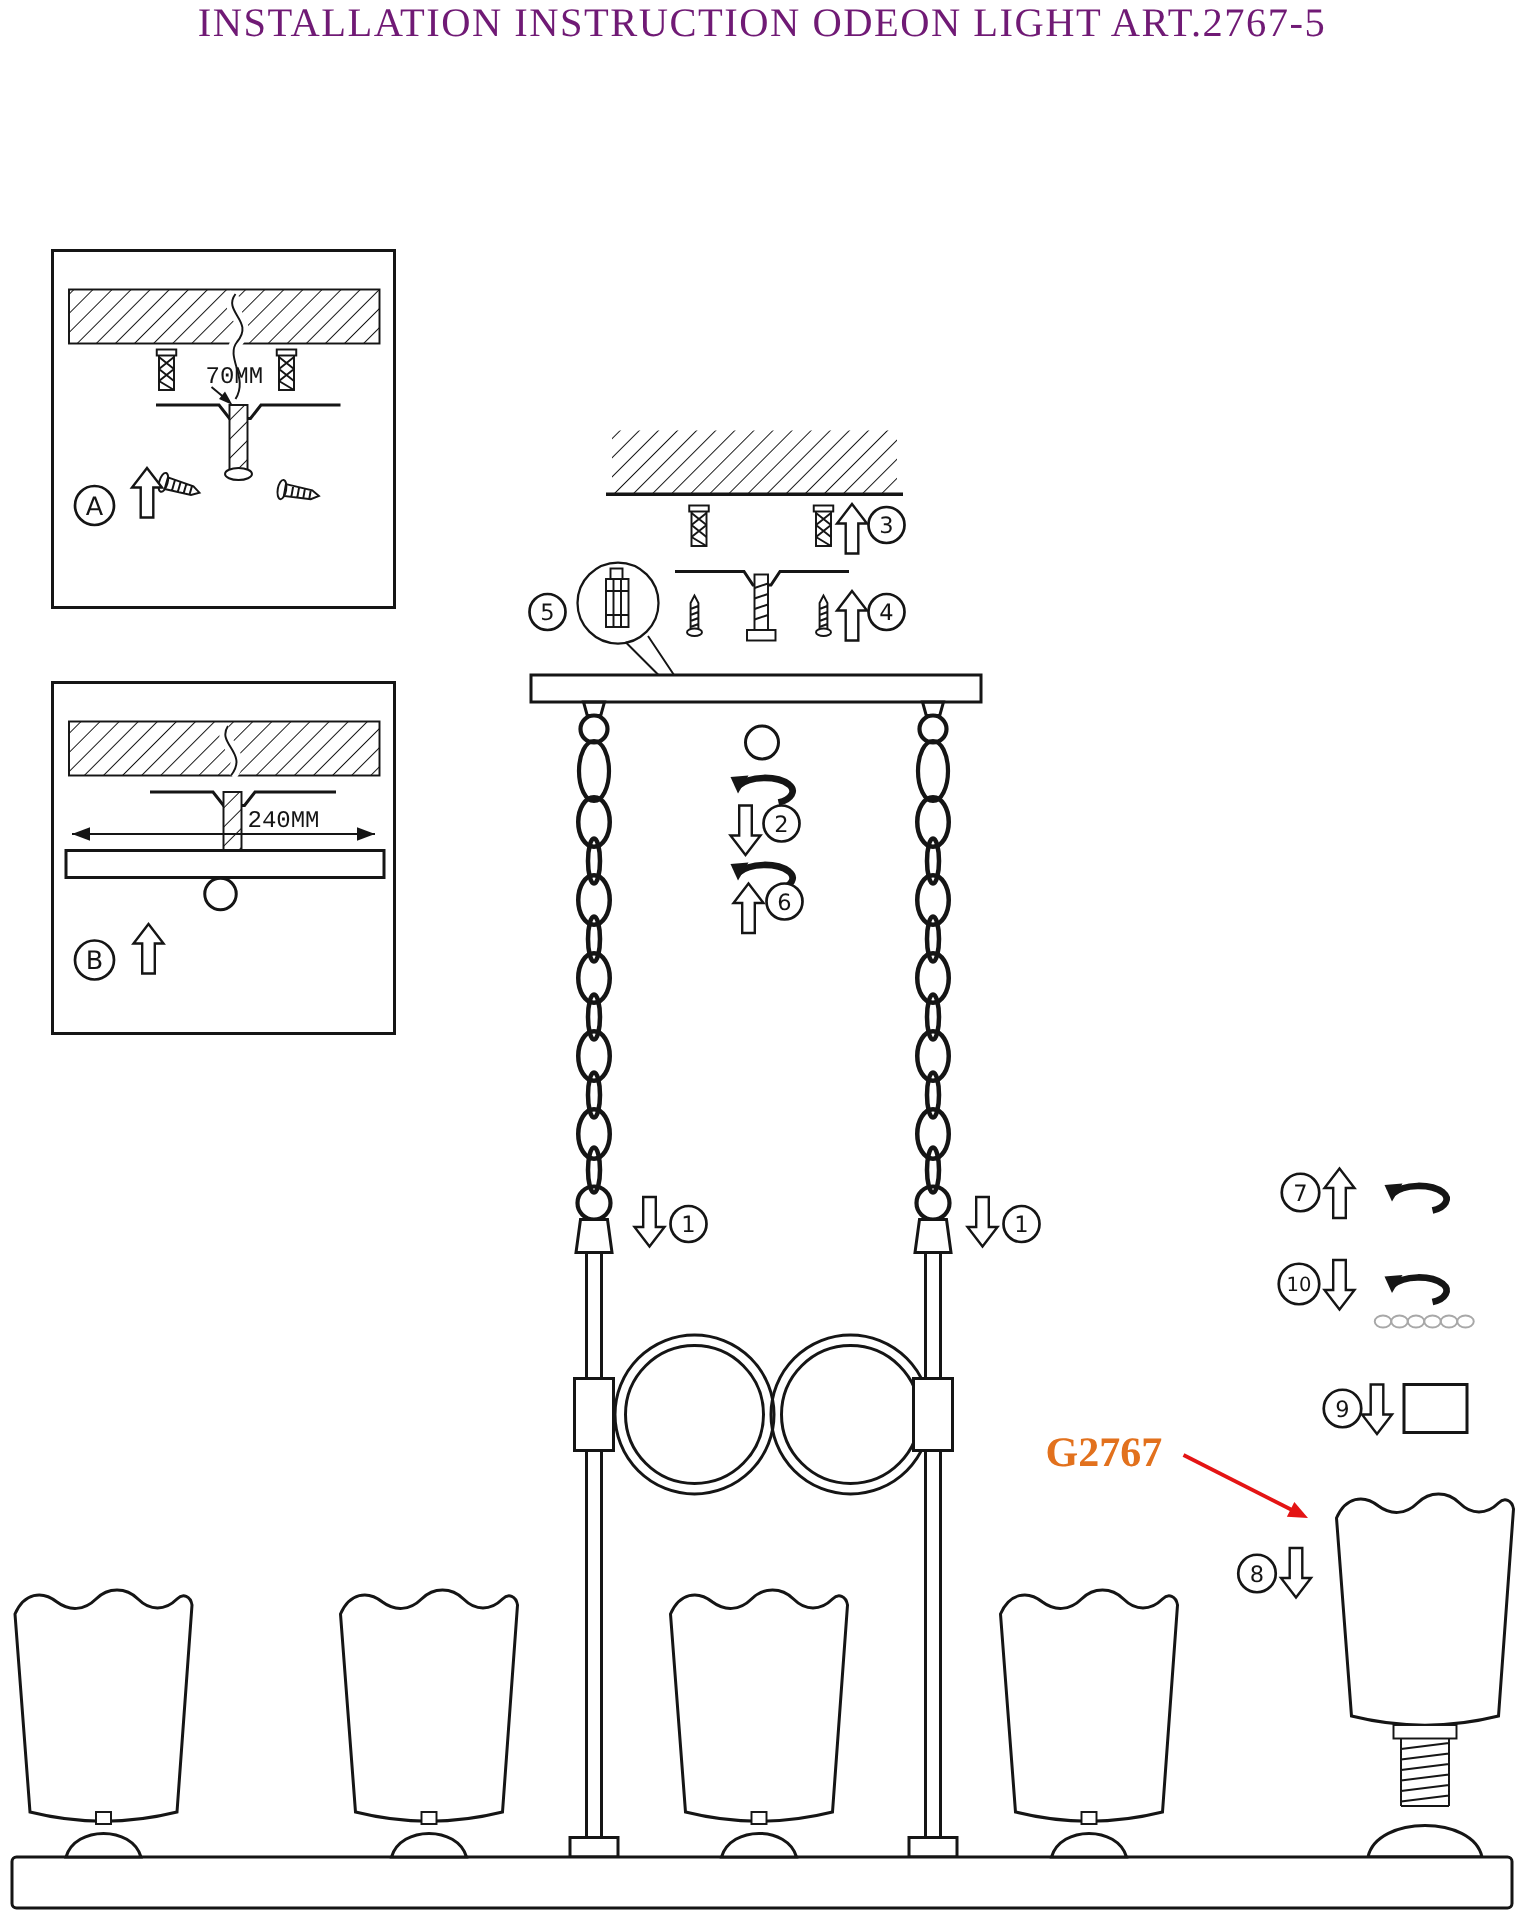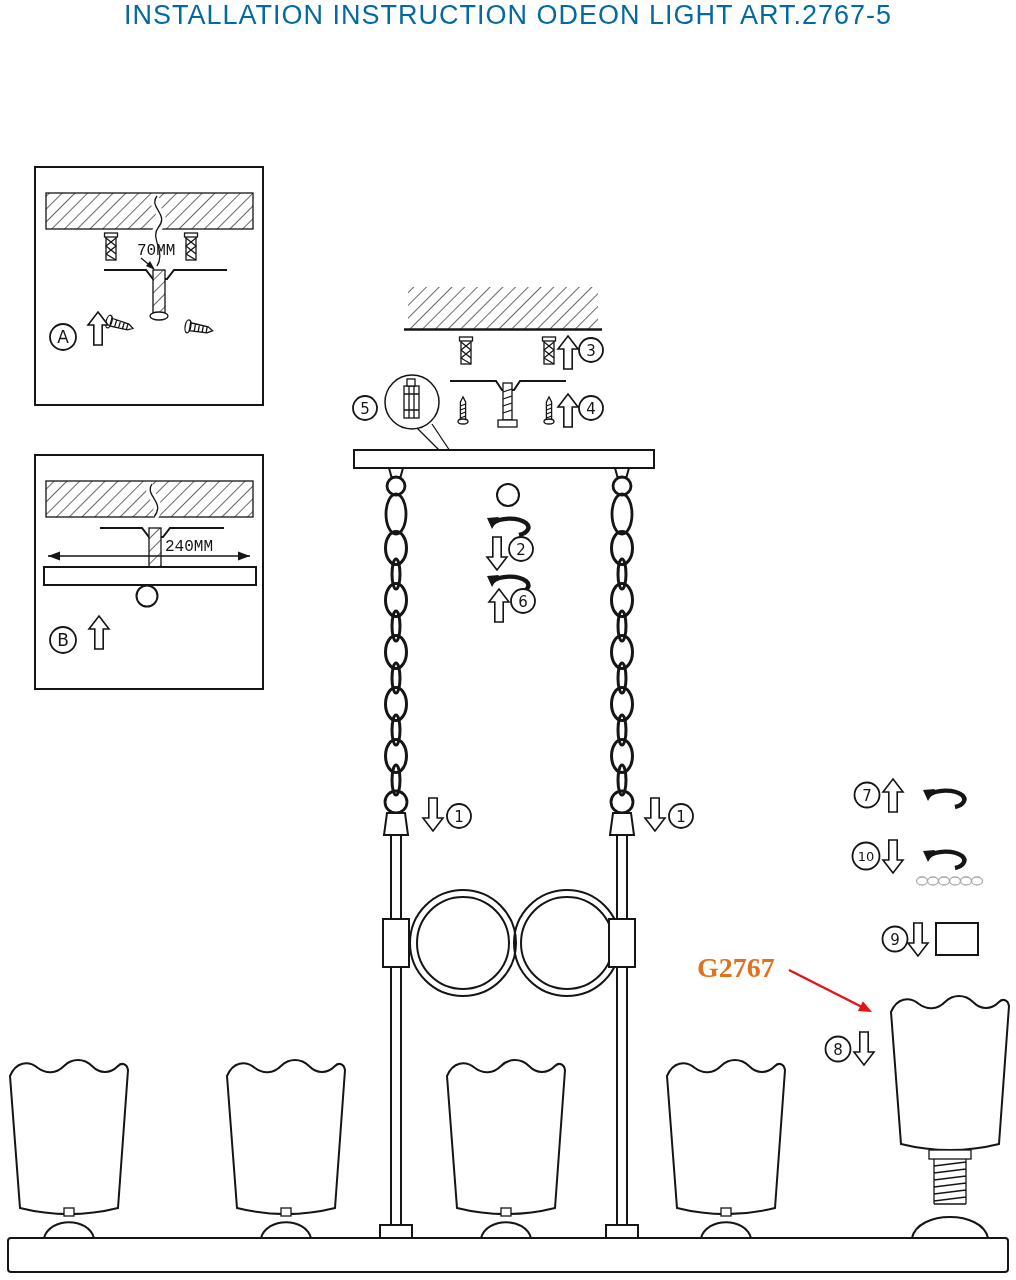--- a/index.html
+++ b/index.html
@@ -1,20 +1,20 @@
 <!DOCTYPE html>
 <html><head>
 <meta charset="utf-8">
 <style>
   html,body{margin:0;padding:0;background:#fff;}
   .stage{position:relative;width:1016px;height:1280px;background:#fff;overflow:hidden;
          font-family:"Liberation Sans",sans-serif;}
   .title{position:absolute;top:0;left:0;right:0;text-align:center;
-         font-family:Liberation Sans, sans-serif;font-size:27px;letter-spacing:1px;
-         color:#0369a1;white-space:nowrap;}
+         font-family:Liberation Serif, serif;font-size:27px;letter-spacing:1px;
+         color:#701a75;white-space:nowrap;}
   svg{position:absolute;left:0;top:0;}
   symbol{overflow:visible;}
   .ln{fill:none;stroke:#151515;stroke-width:2;}
   .ln3{fill:none;stroke:#151515;stroke-width:2.8;}
   .fw{fill:#fff;stroke:#151515;stroke-width:2;}
   .thin{fill:none;stroke:#151515;stroke-width:1.3;}
   .thinw{fill:#fff;stroke:#151515;stroke-width:1.3;}
   .arrw{fill:#fff;stroke:#151515;stroke-width:1.6;}
   .stepc{fill:#fff;stroke:#151515;stroke-width:1.8;}
   .stept{font:15px "DejaVu Sans",sans-serif;text-anchor:middle;fill:#151515;}

